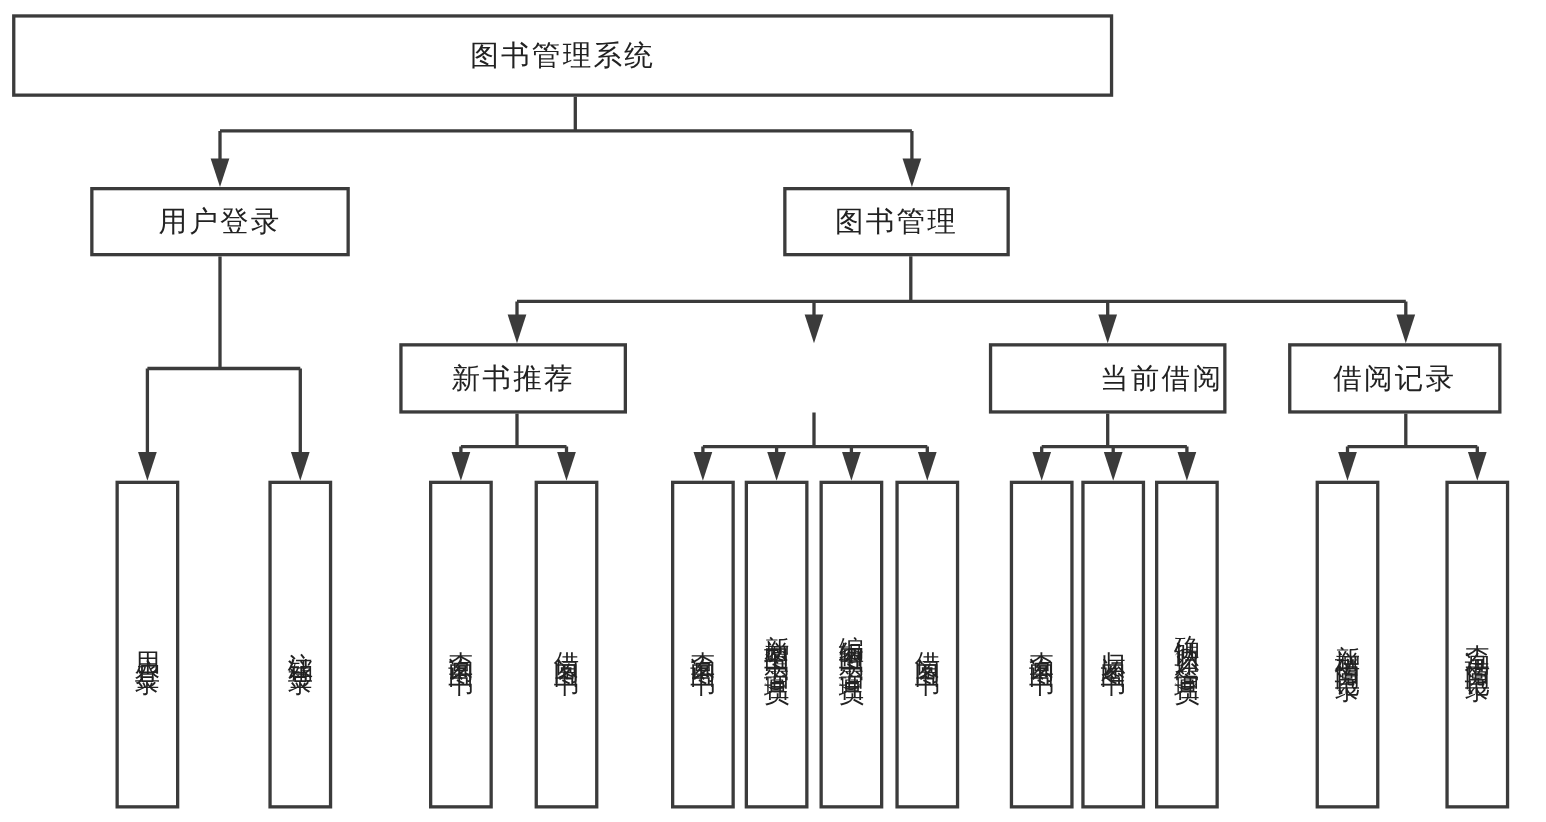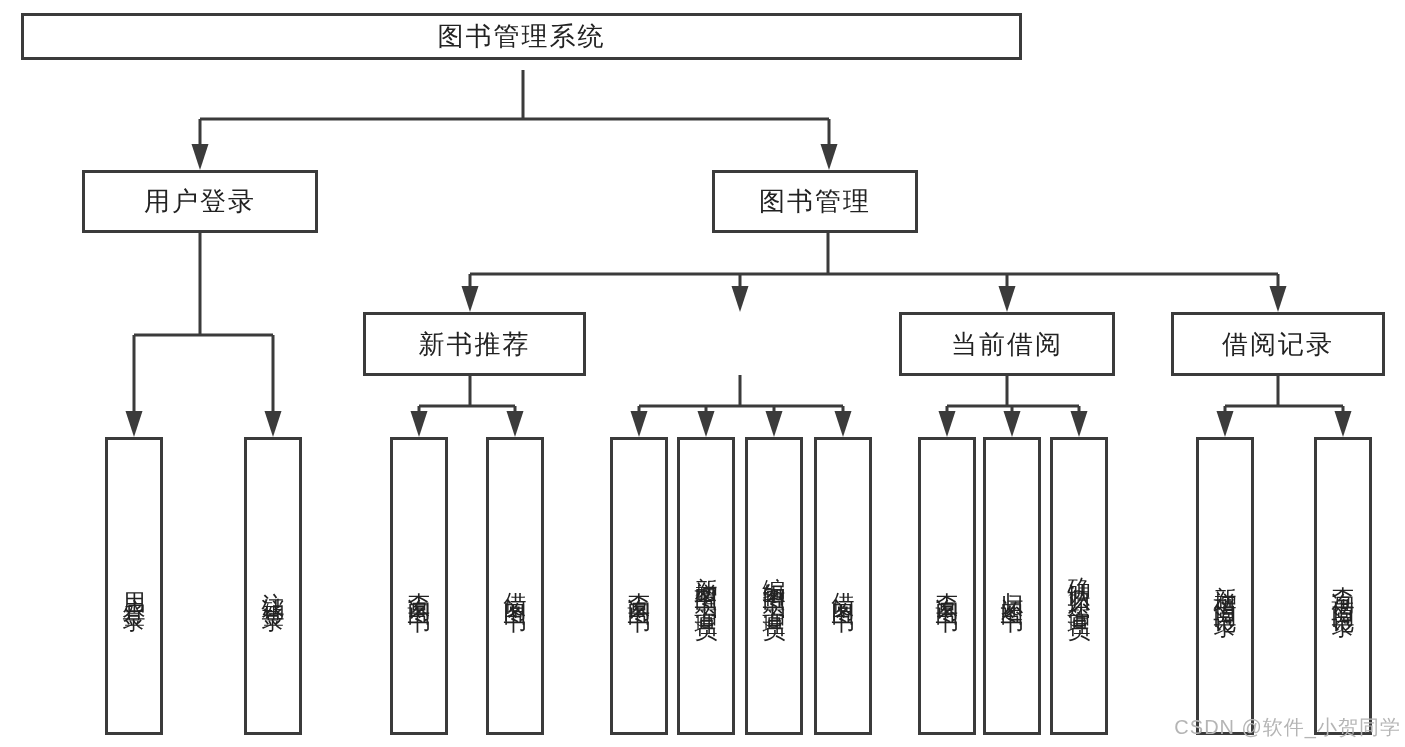--- a/index.html
+++ b/index.html
@@ -76,38 +76,38 @@
       <path d="M774 437 L765.5 411 L782.5 411 Z"></path>
       <path d="M843 437 L834.5 411 L851.5 411 Z"></path>
       <path d="M947 437 L938.5 411 L955.5 411 Z"></path>
       <path d="M1012 437 L1003.5 411 L1020.5 411 Z"></path>
       <path d="M1079 437 L1070.5 411 L1087.5 411 Z"></path>
       <path d="M1225 437 L1216.5 411 L1233.5 411 Z"></path>
       <path d="M1343 437 L1334.5 411 L1351.5 411 Z"></path>
     </g>
   </svg>
 
-  <div class="box" style="left:21px;top:13px;width:1001px;height:47px;">
+  <div class="box" style="left:11px;top:13px;width:1001px;height:75px;">
     <span class="h">图书管理系统</span>
   </div>
 
   <div class="box" style="left:82px;top:170px;width:236px;height:63px;">
     <span class="h">用户登录</span>
   </div>
   <div class="box" style="left:712px;top:170px;width:206px;height:63px;">
     <span class="h">图书管理</span>
   </div>
 
-  <div class="box" style="left:363px;top:312px;width:223px;height:64px;">
+  <div class="box" style="left:363px;top:312px;width:207px;height:64px;">
     <span class="h">新书推荐</span>
   </div>
-  <div class="box" style="left:899px;top:312px;width:216px;height:64px;">
+  <div class="box" style="left:899px;top:312px;width:216px;height:64px;justify-content:flex-end;">
     <span class="h">当前借阅</span>
   </div>
-  <div class="box" style="left:1171px;top:312px;width:214px;height:64px;">
+  <div class="box" style="left:1171px;top:312px;width:194px;height:64px;">
     <span class="h">借阅记录</span>
   </div>
 
   <div class="box leaf" style="left:105px;top:437px;width:58px;height:298px;">
     <span class="v">用户登录</span>
   </div>
   <div class="box leaf" style="left:244px;top:437px;width:58px;height:298px;">
     <span class="v">注销登录</span>
   </div>
   <div class="box leaf" style="left:390px;top:437px;width:58px;height:298px;">
@@ -137,15 +137,14 @@
   <div class="box leaf" style="left:1050px;top:437px;width:58px;height:298px;">
     <span class="v">确认归还（管理员）</span>
   </div>
   <div class="box leaf" style="left:1196px;top:437px;width:58px;height:298px;">
     <span class="v">新增借阅记录</span>
   </div>
   <div class="box leaf" style="left:1314px;top:437px;width:58px;height:298px;">
     <span class="v">查询借阅记录</span>
   </div>
 
-  <div class="watermark">CSDN @软件_小贺同学</div>
 
 </div>
 
 </body></html>

